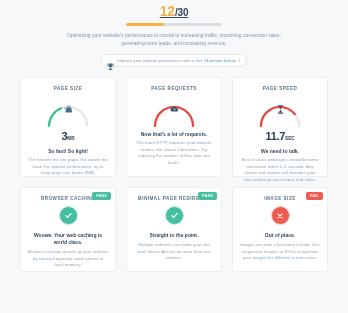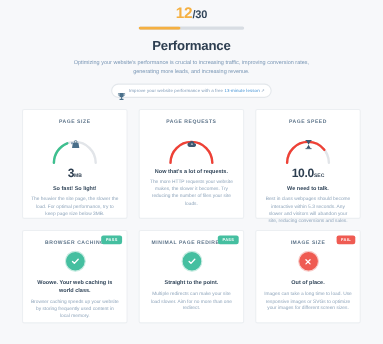--- a/index.html
+++ b/index.html
@@ -20,20 +20,21 @@
     height: 313px;
     position: relative;
     background: #f7f8fa;
     box-sizing: border-box;
   }
 
   
   .score-wrap {
     padding-top: 4px;
     text-align: center;
+    text-decoration: underline;
   }
   .score-line {
     font-size: 13px;
     font-weight: bold;
     letter-spacing: -0.2px;
     line-height: 14px;
   }
   .score-current {
     color: #f5b041;
     font-size: 14px;
@@ -236,21 +237,20 @@
 
   <div class="score-wrap">
     <div class="score-line">
       <span class="score-current">12</span><span class="score-total">/30</span>
     </div>
     <div class="progress-track">
       <div class="progress-fill" id="progress-fill" style="width: 40%;"></div>
     </div>
   </div>
 
-  <div class="section-title">Performance</div>
   <div class="section-desc">Optimizing your website's performance is crucial to increasing traffic, improving conversion rates, generating more leads, and increasing revenue.</div>
 
   <div class="lesson-pill">
     <span class="trophy">
       <svg width="7" height="8" viewBox="0 0 14 16">
         <path d="M3 1h8v4a4 4 0 0 1-8 0V1z" fill="#4a6f8a"></path>
         <path d="M3 2H1v1.6c0 1.5 1 2.6 2.3 2.8M11 2h2v1.6c0 1.5-1 2.6-2.3 2.8" stroke="#4a6f8a" stroke-width="1.2" fill="none"></path>
         <rect x="6" y="8.6" width="2" height="3.2" fill="#4a6f8a"></rect>
         <rect x="3.4" y="11.6" width="7.2" height="2.2" rx="0.6" fill="#4a6f8a"></rect>
       </svg>
@@ -306,21 +306,21 @@
           <path id="g2" d="M5 30 A19 19 0 1 1 43 30" fill="none" stroke="#ef4136" stroke-width="2.2" stroke-linecap="round" stroke-dasharray="46.564956207275394 59.69866180419922"></path>
         </svg>
         <div class="gauge-icon">
           <svg width="7" height="9" viewBox="0 0 12 16">
             <rect x="1" y="0.6" width="10" height="1.6" rx="0.5" fill="#3e5871"></rect>
             <rect x="1" y="13.8" width="10" height="1.6" rx="0.5" fill="#3e5871"></rect>
             <path d="M2.6 2.2h6.8L6 8l3.4 5.8H2.6L6 8 2.6 2.2z" fill="#3e5871"></path>
           </svg>
         </div>
       </div>
-      <div class="metric"><span>10.0</span><span class="unit">SEC</span></div>
+      <div class="metric"><span>11.7</span><span class="unit">SEC</span></div>
       <div class="verdict">We need to talk.</div>
       <div class="blurb">Best in class webpages should become interactive within 5.3 seconds. Any slower and visitors will abandon your site, reducing conversions and sales.</div>
     </div>
   </div>
 
   <div class="grid">
 
     <div class="card card-row-2">
       <span class="badge badge-pass">PASS</span>
       <div class="card-title">BROWSER CACHING</div>

